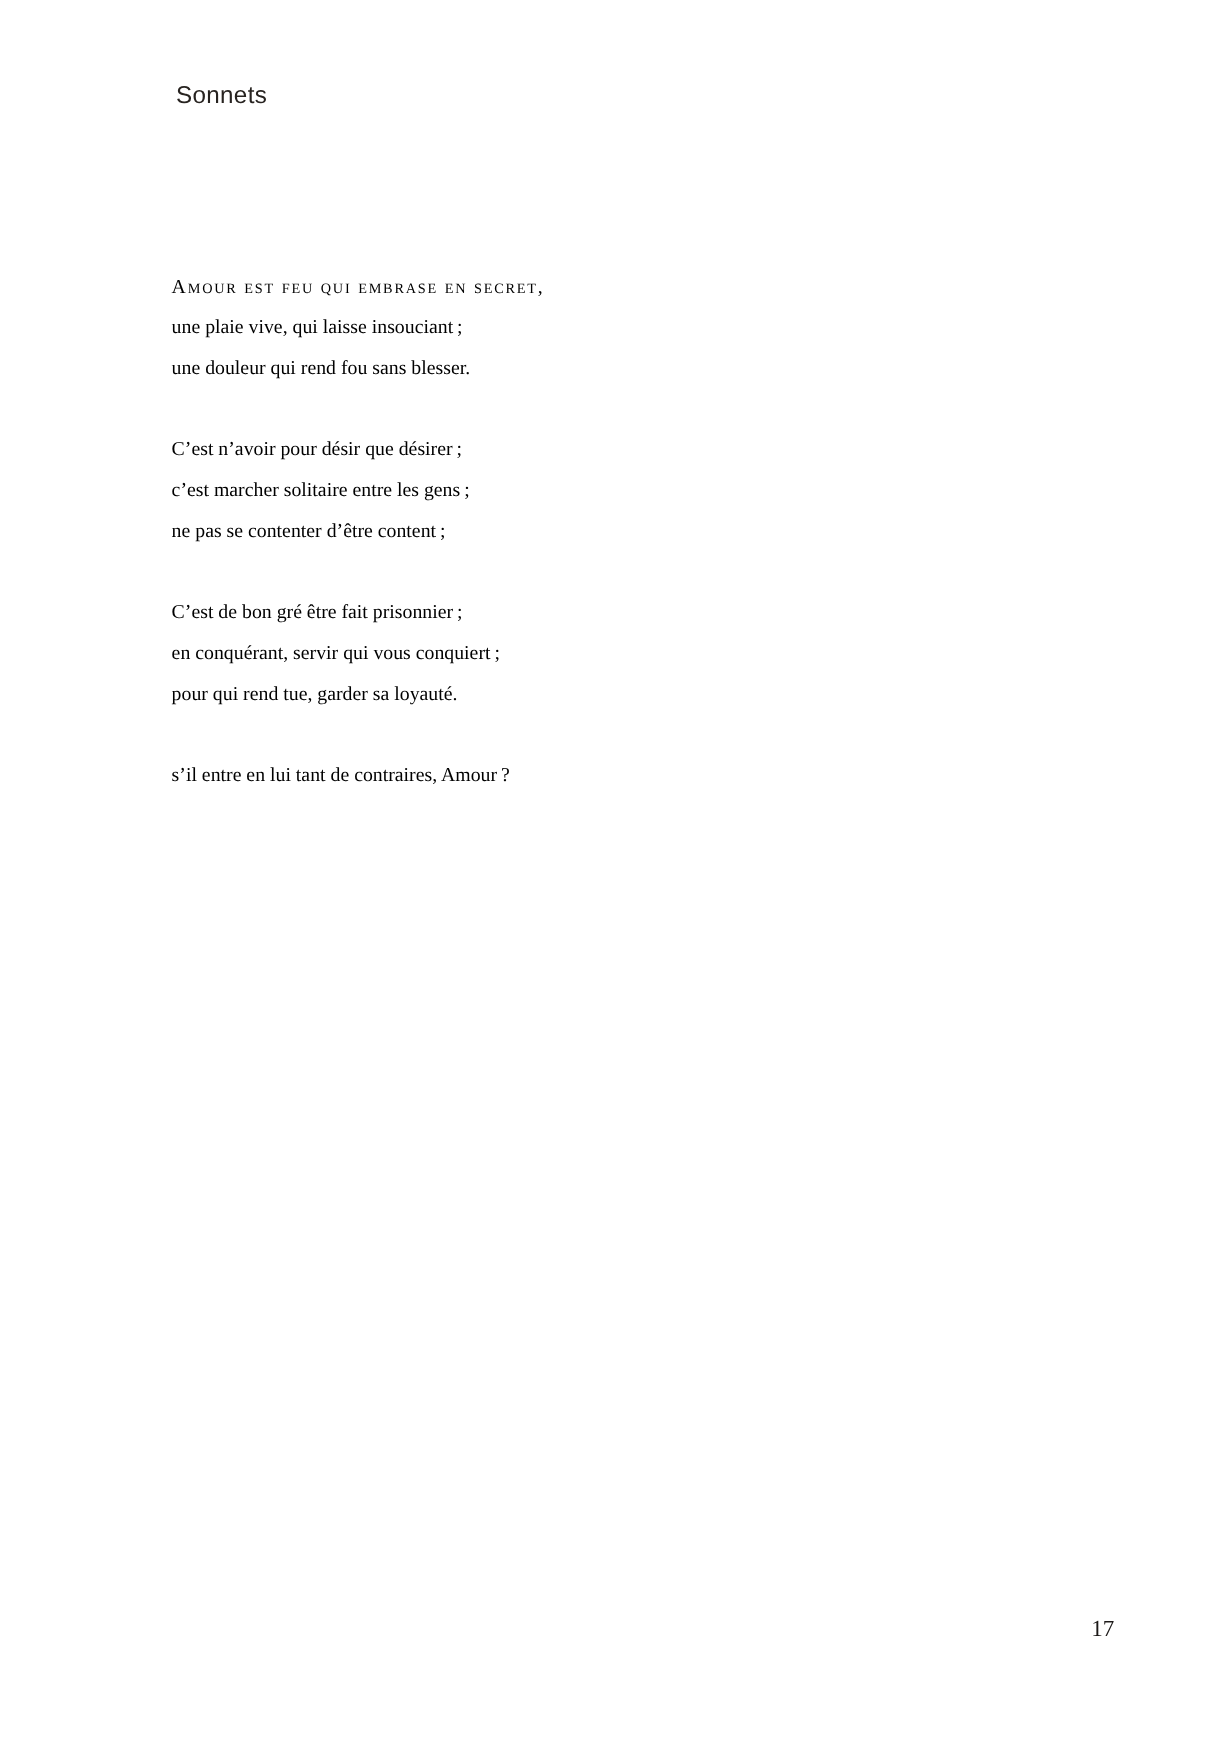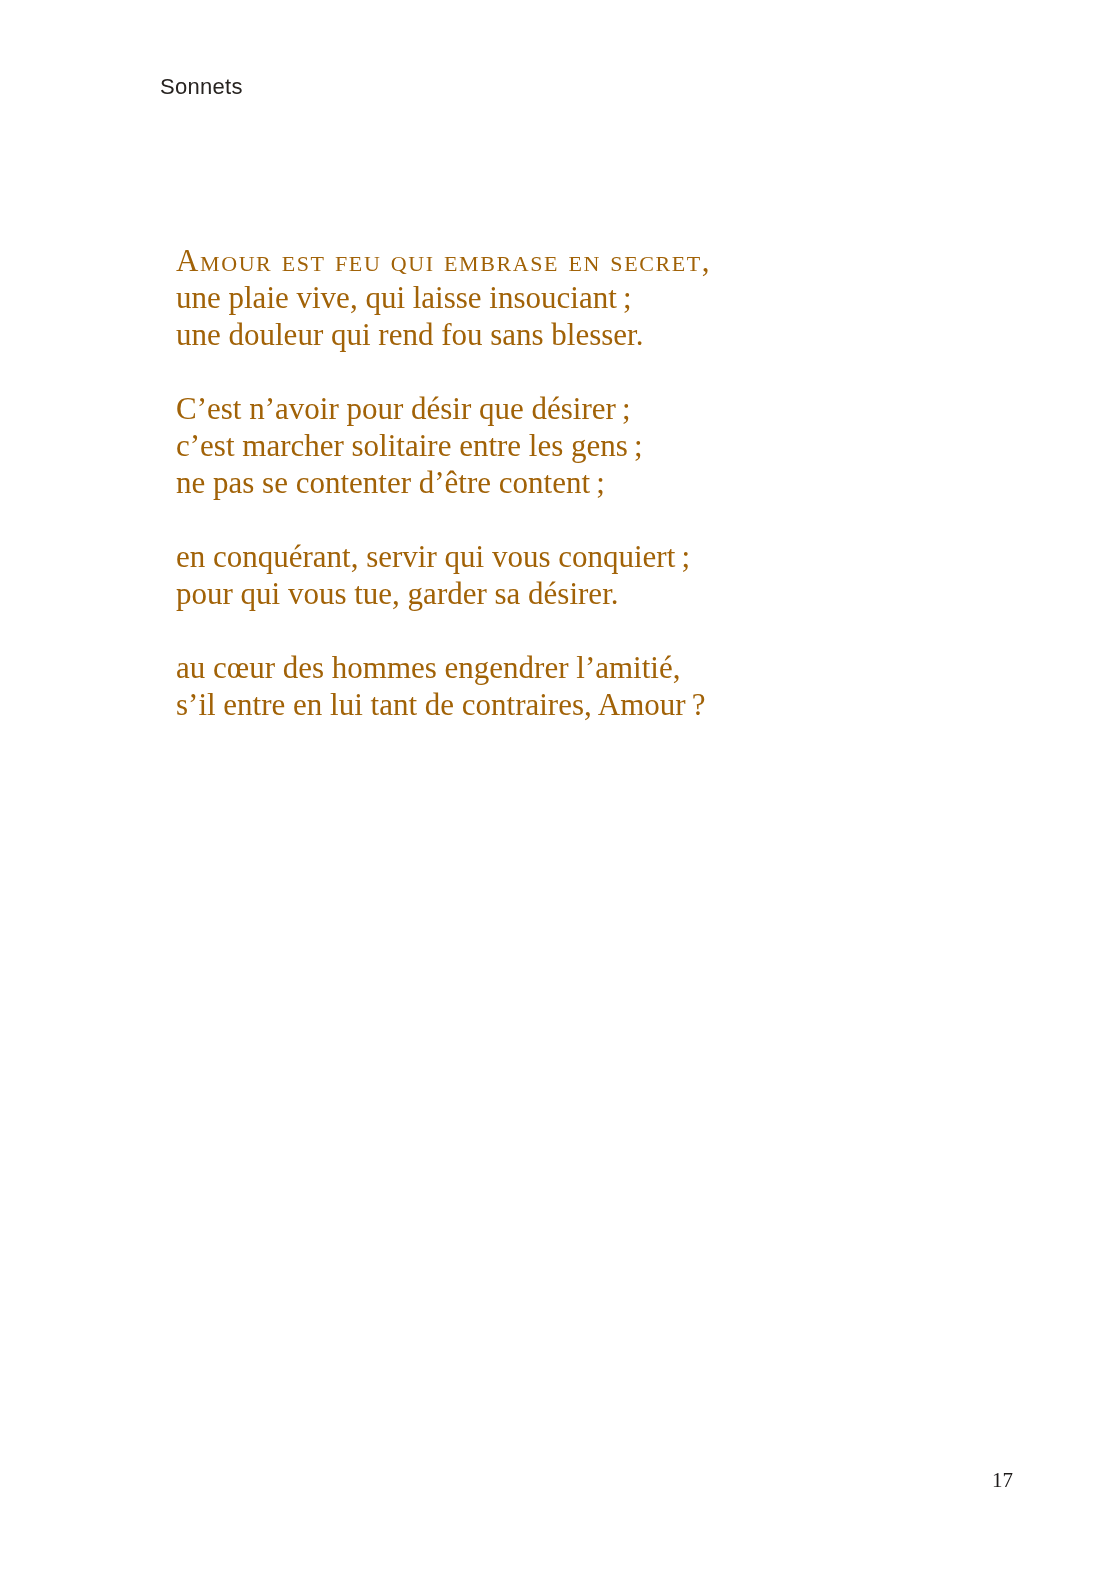--- a/index.html
+++ b/index.html
@@ -21,26 +21,26 @@
     left: 160px;
     top: 74px;
     font-family: "Liberation Sans", sans-serif;
     font-size: 22px;
     font-weight: 400;
     letter-spacing: 0.3px;
     color: #272320;
   }
   .poem {
     position: absolute;
-    left: 176px;
+    left: 156px;
     top: 242px;
     width: 620px;
-    font-size: 31px;
+    font-size: 18px;
     line-height: 37px;
-    color: #a16207;
+    color: #000000;
   }
   .stanza {
     margin: 0 0 37px 0;
   }
   .line {
     margin: 0;
     padding: 0;
     white-space: pre;
   }
   .smallcaps {
@@ -67,23 +67,23 @@
         <p class="line smallcaps">Amour est feu qui embrase en secret,</p>
         <p class="line">une plaie vive, qui laisse insouciant ;</p>
         <p class="line">une douleur qui rend fou sans blesser.</p>
       </div>
       <div class="stanza">
         <p class="line">C’est n’avoir pour désir que désirer ;</p>
         <p class="line">c’est marcher solitaire entre les gens ;</p>
         <p class="line">ne pas se contenter d’être content ;</p>
       </div>
       <div class="stanza">
+        <p class="line">C’est de bon gré être fait prisonnier ;</p>
         <p class="line">en conquérant, servir qui vous conquiert ;</p>
-        <p class="line">pour qui vous tue, garder sa désirer.</p>
+        <p class="line">pour qui rend tue, garder sa loyauté.</p>
       </div>
       <div class="stanza">
-        <p class="line">au cœur des hommes engendrer l’amitié,</p>
         <p class="line">s’il entre en lui tant de contraires, Amour ?</p>
       </div>
     </div>
 
   <div class="page-number">17</div>
 </div>
 
 </body></html>

